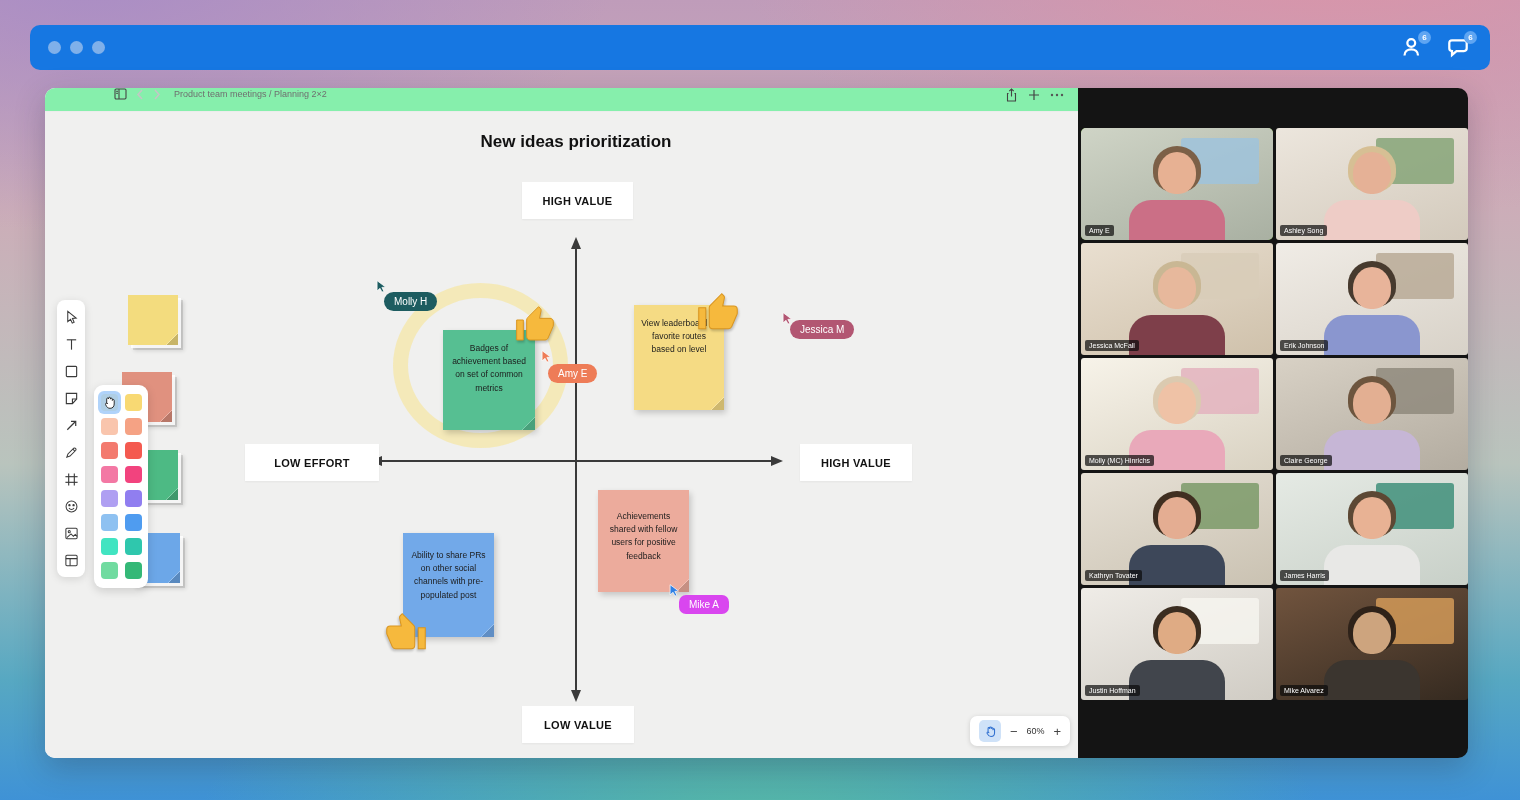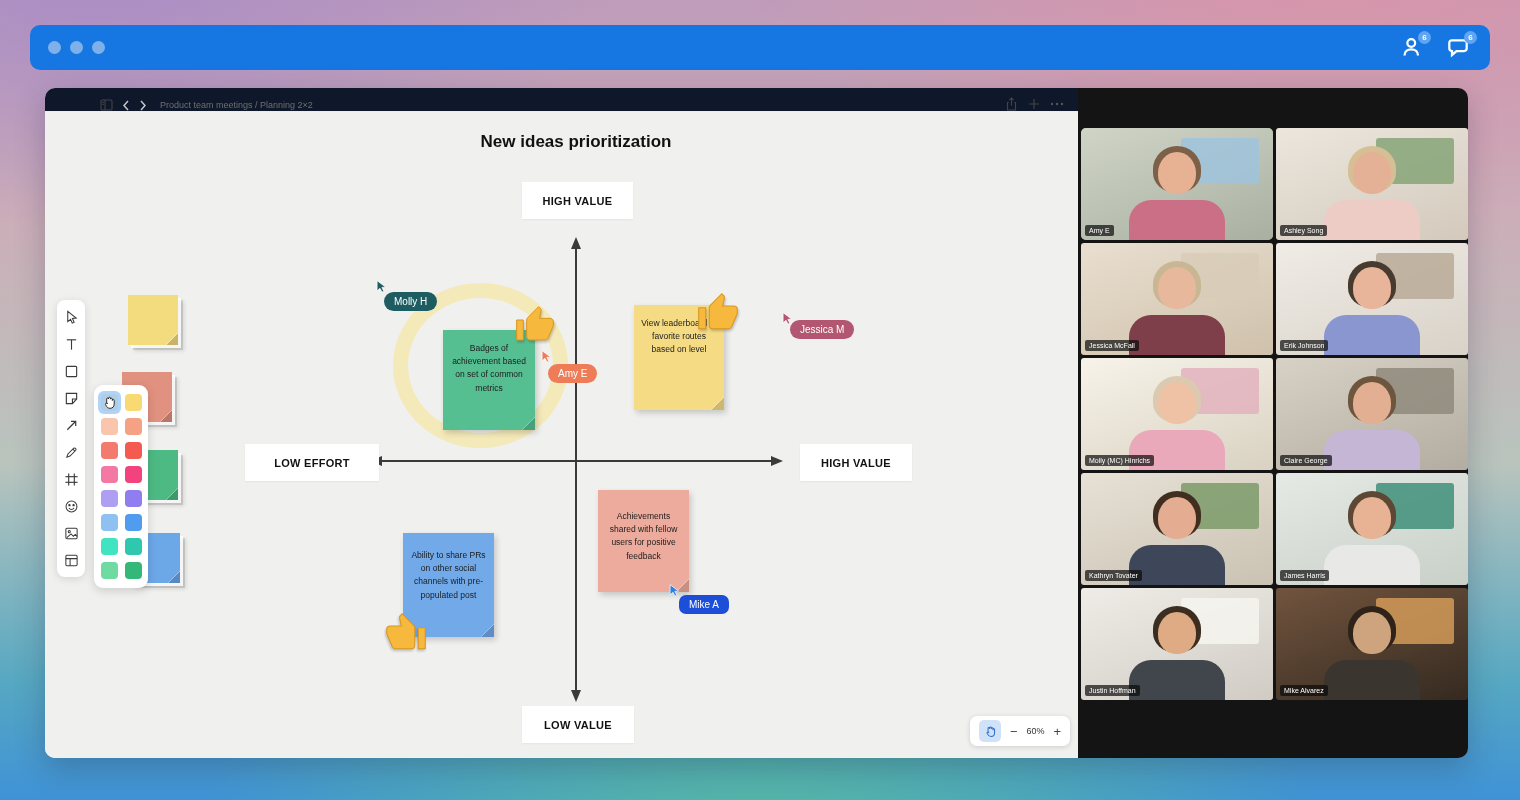--- a/index.html
+++ b/index.html
@@ -26,22 +26,22 @@
     border-radius:8px; background:#5fa5f2; color:#fff; font-size:8px; font-weight:bold;
     display:flex; align-items:center; justify-content:center; padding:0 3px; }
 
   
   .content { position:absolute; left:45px; top:88px; width:1423px; height:670px;
     display:flex; box-shadow:0 10px 30px rgba(30,30,60,.25); border-radius:10px; }
 
   
   .whiteboard { width:1033px; height:670px; background:#fff; border-radius:10px 0 0 10px;
     overflow:hidden; display:flex; flex-direction:column; }
-  .wb-header { height:24px; background:#0f172a; border-bottom:1px solid #ececec;
-    display:flex; align-items:flex-end; padding:0 14px; flex:none; position:relative; }
+  .wb-header { height:24px; background:#86efac; border-bottom:1px solid #ececec;
+    display:flex; align-items:flex-start; padding:0 28px; flex:none; position:relative; }
   .wb-header .left-group { display:flex; align-items:center; gap:9px; margin-left:41px; }
   .crumb { font-size:9px; color:#6f6f6f; margin-left:4px; }
   .wb-header .right-group { position:absolute; right:14px; display:flex; align-items:center; gap:10px; }
   .hicon svg { display:block; }
 
   .canvas { position:relative; flex:1; background:#f0f0ef; overflow:hidden; }
 
   .board-title { position:absolute; left:531px; top:20px; transform:translateX(-50%);
     font-size:17px; font-weight:bold; color:#111; white-space:nowrap; }
 
@@ -279,21 +279,21 @@
             <path fill="currentColor" stroke="#fff" stroke-width="1" d="M3 1 L3 15.5 L7.2 11.9 L10 17.3 L12.6 15.9 L9.8 10.6 L15 10 Z"></path>
           </svg>
       </div>
       <div class="cursor-pill" id="pill-jessica" style="background: rgb(178, 86, 114);">Jessica M</div>
 
       <div class="cursor" id="cur-mike">
         <svg viewBox="0 0 20 20">
             <path fill="currentColor" stroke="#fff" stroke-width="1" d="M3 1 L3 15.5 L7.2 11.9 L10 17.3 L12.6 15.9 L9.8 10.6 L15 10 Z"></path>
           </svg>
       </div>
-      <div class="cursor-pill" id="pill-mike" style="background: #1d4ed8; border-radius: 7px;">Mike A</div>
+      <div class="cursor-pill" id="pill-mike" style="background: #d946ef; border-radius: 7px;">Mike A</div>
 
       <div class="stack" id="stack-yellow" style="background: rgb(243, 220, 126);">
           <div class="fold"></div>
         </div>
       <div class="stack" id="stack-salmon" style="background: rgb(224, 145, 127);">
           <div class="fold"></div>
         </div>
       <div class="stack" id="stack-green" style="background: rgb(77, 186, 132);">
           <div class="fold"></div>
         </div>

